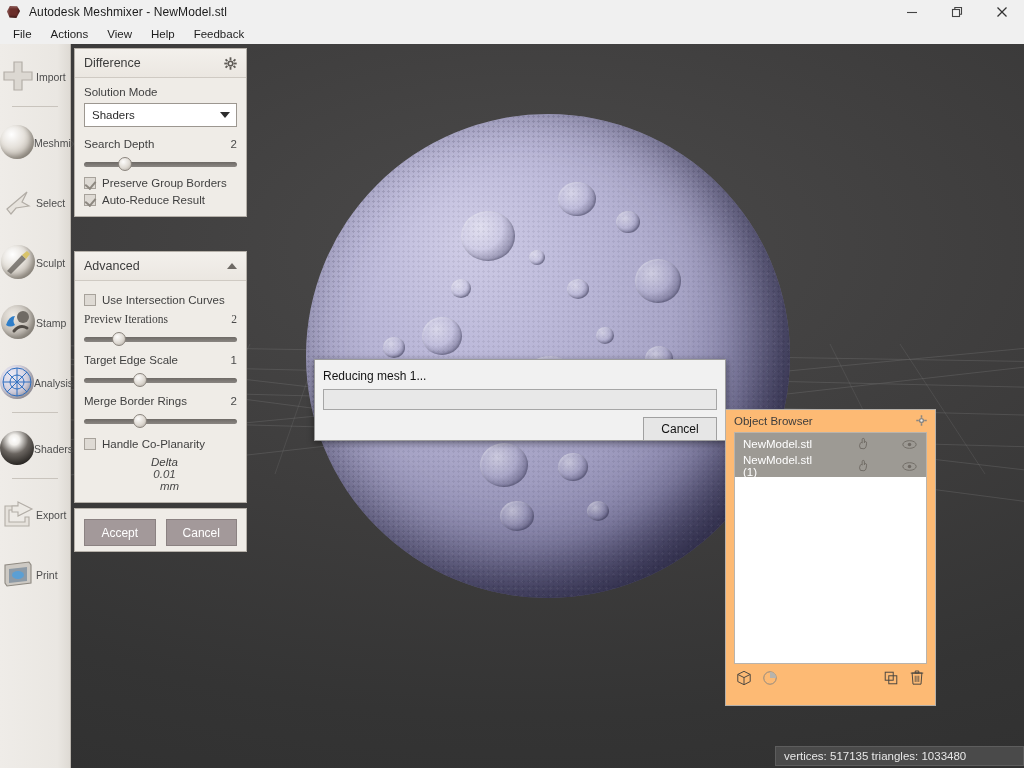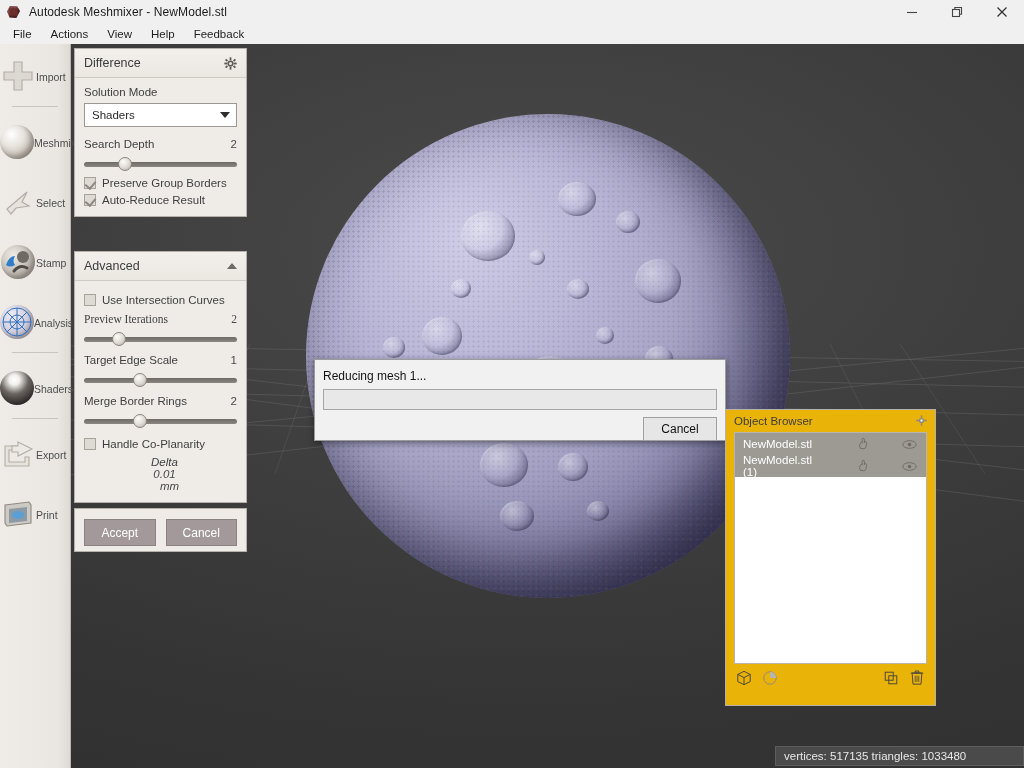--- a/index.html
+++ b/index.html
@@ -185,21 +185,21 @@
   }
   .dlg-btnrow { display:flex; justify-content:flex-end; padding:7px 8px 0 0; }
   .dlg-btn {
     width:72px; height:22px; background:#e6e6e6; border:1px solid #a0a0a0;
     font-size:12px; color:#111; display:flex; align-items:center; justify-content:center;
   }
 
   
   .objbrowser {
     position:absolute; left:725px; top:409px; width:211px; height:297px;
-    background:#eab308; border:1px solid #b5b0a9; box-sizing:border-box;
+    background:#fdba74; border:1px solid #b5b0a9; box-sizing:border-box;
   }
   .ob-head {
     height:22px; display:flex; align-items:center; justify-content:space-between;
     padding:0 8px; font-size:11.5px; color:#3d3d3d;
   }
   .ob-list { margin:0 8px; background:#ffffff; border:1px solid #b9b4ad; height:232px; box-sizing:border-box; }
   .ob-row {
     height:22px; display:flex; align-items:center; padding:0 6px 0 8px;
     font-size:11.5px; color:#ffffff; background:#9d9a94;gap:24px;
   }
@@ -331,20 +331,31 @@
 
     <div class="tool">
       <div class="ic">
         <svg width="36" height="36" viewBox="0 0 36 36">
           <path d="M7 25 L27 8 L22 18 L29 22 L16 24 L11 30 Z" fill="#e7e3dd" stroke="#b2ada6" stroke-width="1.2"></path>
         </svg>
       </div>
       <div class="lbl">Select</div>
     </div>
 
+    <div class="tool">
+      <div class="ic">
+        <div class="sphere-ic" style="margin:1px auto; position:relative;">
+          <svg width="34" height="34" viewBox="0 0 34 34" style="position:absolute;left:0;top:0;">
+            <path d="M6 26 L21 10 L25 14 L10 29 Z" fill="#5a5651" opacity=".72"></path>
+            <path d="M21 10 L26 6 L29 9 L25 14 Z" fill="#d8c36a"></path>
+          </svg>
+        </div>
+      </div>
+      <div class="lbl">Sculpt</div>
+    </div>
 
     <div class="tool">
       <div class="ic">
         <div class="sphere-ic" style="margin:1px auto; position:relative; background:radial-gradient(circle at 36% 30%,#efebe5,#9c958c);">
           <svg width="34" height="34" viewBox="0 0 34 34" style="position:absolute;left:0;top:0;">
             <path d="M5 20 q3-9 9-9 q-3 5 0 9 q-5 3-9 0 z" fill="#2f7ec9"></path>
             <circle cx="22" cy="12" r="6" fill="#6f6a64"></circle>
             <path d="M13 26 q6-7 13-3" stroke="#4f4a45" stroke-width="3" fill="none" stroke-linecap="round"></path>
           </svg>
         </div>

